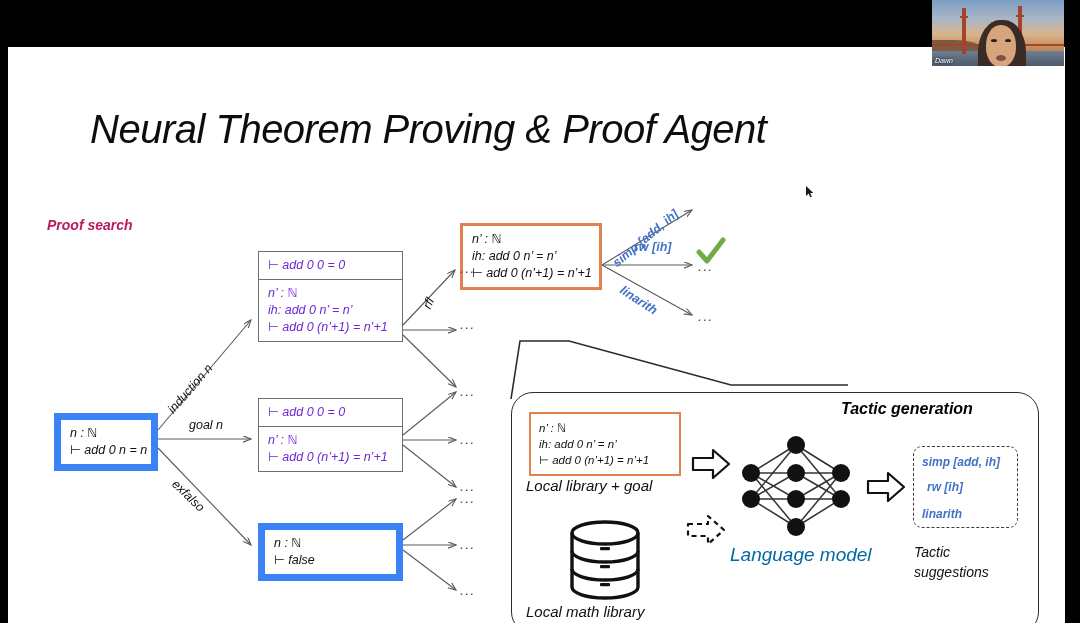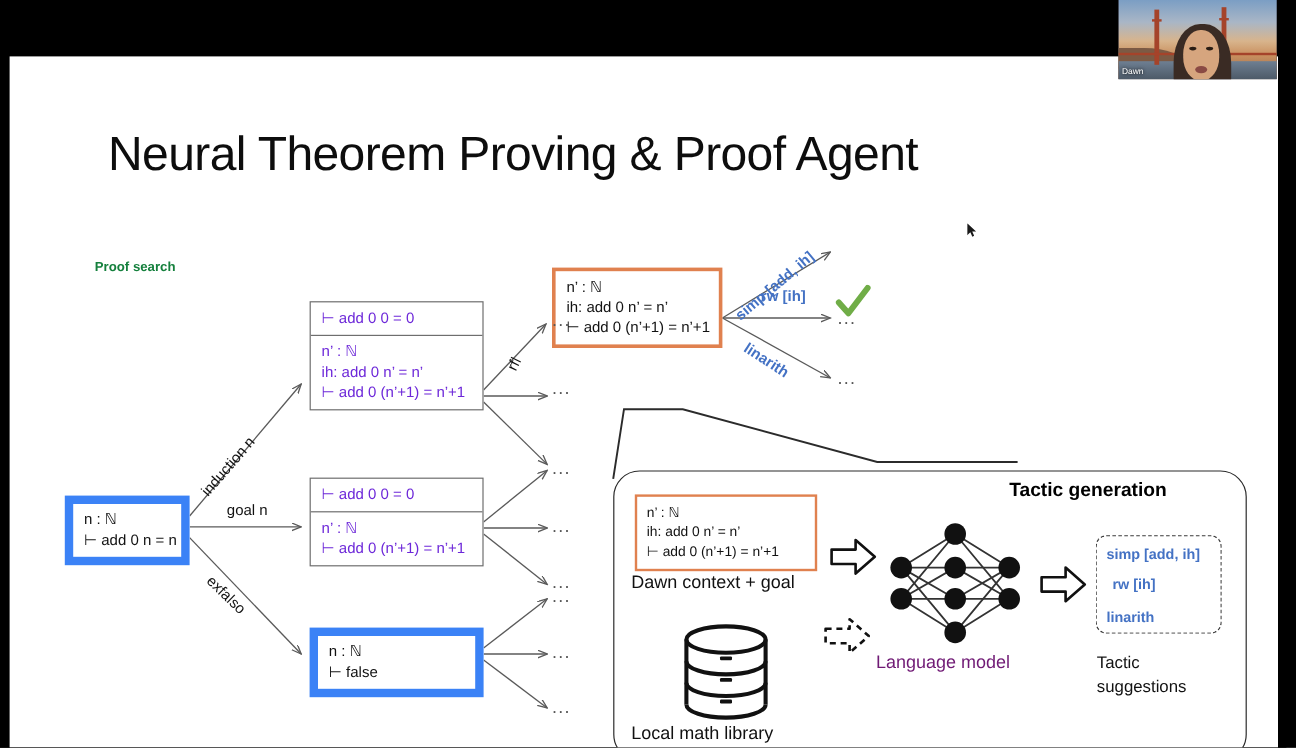--- a/index.html
+++ b/index.html
@@ -1,28 +1,28 @@
 <!DOCTYPE html>
 <html><head>
 <meta charset="utf-8">
 <style>
   html,body{margin:0;padding:0;background:#000;}
   body{width:1080px;height:623px;overflow:hidden;
        font-family:"Liberation Sans","DejaVu Sans",sans-serif;}
 
-  #screen{position:relative;width:1072px;height:623px;background:#000;overflow:hidden;}
+  #screen{position:relative;width:1072px;height:623px;background:#000;overflow:hidden;font-style:italic;}
 
   
   #slide{position:absolute;left:8px;top:47px;width:1057px;height:576px;background:#fff;overflow:hidden;}
 
   
   #title{position:absolute;left:82px;top:60px;font-size:40px;font-weight:400;
          letter-spacing:-.5px;color:#0d0d0d;white-space:nowrap;}
 
-  #proof-search-label{position:absolute;left:71px;top:170px;font-size:11px;font-weight:bold;color:#15803d;}
+  #proof-search-label{position:absolute;left:39px;top:170px;font-size:14px;font-weight:bold;color:#be185d;}
 
   
   .node{position:absolute;box-sizing:border-box;border:7px solid #3b82f6;background:#fff;
         font-size:12.5px;line-height:17px;color:#111;padding:5px 9px;}
   .node .ln{white-space:nowrap;}
   .node.orange{border:3px solid #e0814f;}
 
   
   .splitnode{position:absolute;box-sizing:border-box;border:1px solid #6e6e6e;background:#fff;}
   .splitnode .cell{box-sizing:border-box;font-size:12.5px;line-height:17px;color:#6d28d9;padding:5px 9px;}
@@ -46,21 +46,21 @@
 
   #ctx-box{position:absolute;left:521px;top:365px;width:152px;
            box-sizing:border-box;border:2.5px solid #e0814f;background:#fff;
            padding:6px 8px;font-size:11.5px;line-height:16px;color:#111;}
   #ctx-caption{position:absolute;left:518px;top:430px;font-size:15px;color:#111;white-space:nowrap;}
 
   #db-icon{position:absolute;left:556px;top:473px;width:82px;height:80px;}
   #db-caption{position:absolute;left:518px;top:556px;font-size:15px;color:#111;white-space:nowrap;}
 
   #nn-icon{position:absolute;left:729px;top:388px;width:118px;height:102px;}
-  #nn-caption{position:absolute;left:722px;top:497px;font-size:15px;color:#701a75;white-space:nowrap;}
+  #nn-caption{position:absolute;left:722px;top:497px;font-size:19px;color:#0369a1;white-space:nowrap;}
 
   #tsug-box{position:absolute;left:905px;top:399px;width:105px;height:82px;
             box-sizing:border-box;border:1.6px dashed #3c3c3c;border-radius:9px;background:#fff;}
   .tsug{position:absolute;color:#4472c4;font-weight:bold;font-size:12px;white-space:nowrap;}
   #tsug-caption{position:absolute;left:906px;top:495px;font-size:14px;color:#111;line-height:20px;}
 
   
   .blockarrow{position:absolute;}
 
   
@@ -196,21 +196,21 @@
     <div class="dots" style="left:452px;top:534px;">...</div>
 
     <div id="panel"></div>
     <div id="panel-title">Tactic generation</div>
 
     <div id="ctx-box">
       <div class="ln">n’ : ℕ</div>
       <div class="ln">ih: add 0 n’ = n’</div>
       <div class="ln">⊢ add 0 (n’+1) = n’+1</div>
     </div>
-    <div id="ctx-caption">Dawn context + goal</div>
+    <div id="ctx-caption">Local library + goal</div>
 
     <svg id="db-icon" viewBox="0 0 82 80">
       <g fill="none" stroke="#111" stroke-width="3.4">
         <ellipse cx="41" cy="13" rx="33" ry="11"></ellipse>
         <path d="M8,13 L8,67"></path>
           <path d="M74,13 L74,67"></path>
         <path d="M8,31 a33,11 0 0 0 66,0"></path>
         <path d="M8,49 a33,11 0 0 0 66,0"></path>
         <path d="M8,67 a33,11 0 0 0 66,0"></path>
       </g>

